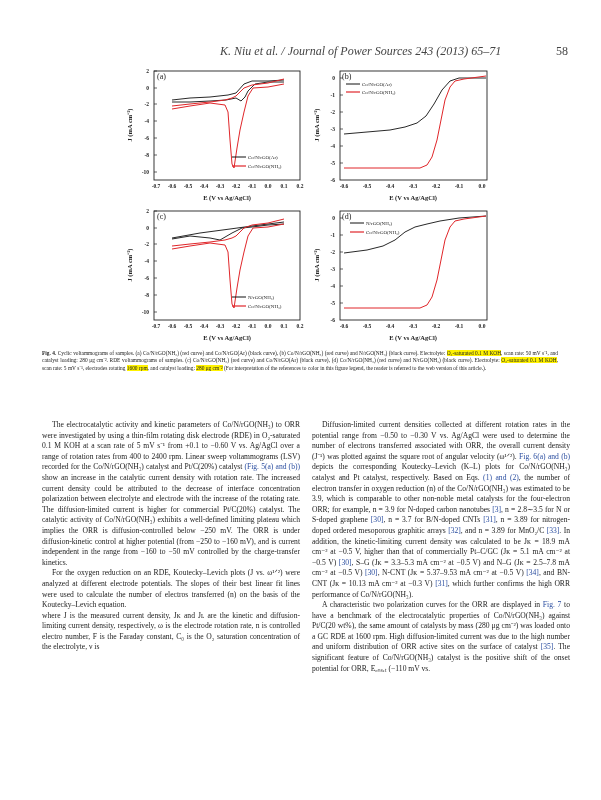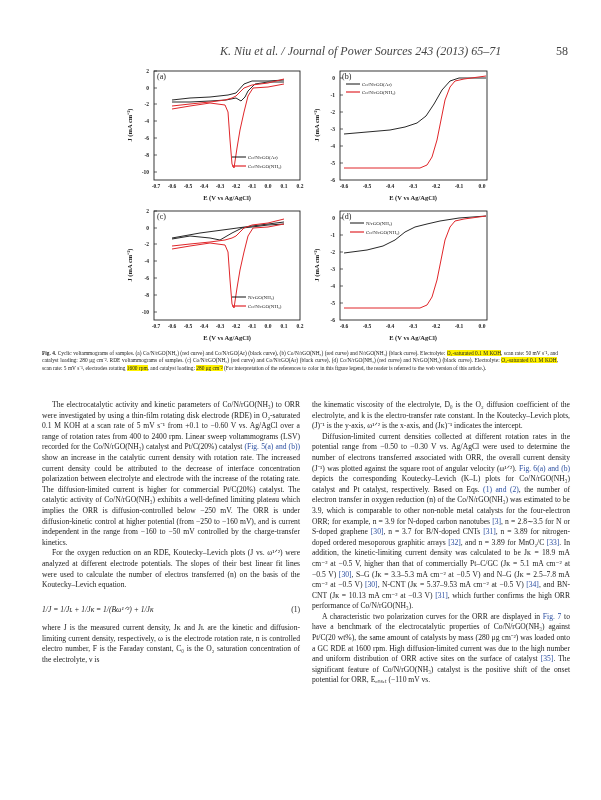--- a/index.html
+++ b/index.html
@@ -5,21 +5,21 @@
   html, body { margin:0; padding:0; background:#ffffff; }
   body { width:601px; height:800px; position:relative; overflow:hidden; font-family:"Liberation Serif", serif; color:#222; }
   .header { position:absolute; top:44px; left:0; width:601px; height:12px; font-size:12px; font-style:italic; color:#444; }
   .header .running { position:absolute; left:220px; }
   .header .pageno { position:absolute; left:556px; font-style:normal; }
   .fig { position:absolute; }
   .fig svg { display:block; }
   .caption { position:absolute; left:42px; top:350px; width:516px; font-size:5.4px; line-height:7.4px; color:#222; text-align:justify; }
   .caption b { font-weight:bold; }
   .hl { background:#fff200; }
-  .col { position:absolute; top:400px; width:258px; font-size:7.6px; line-height:10.6px; text-align:justify; color:#222; }
+  .col { position:absolute; top:420px; width:258px; font-size:7.6px; line-height:10.6px; text-align:justify; color:#222; }
   .col.left { left:42px; }
   .col.right { left:312px; }
   .col p { margin:0; text-indent:0; }
   .col p.ind { text-indent:10px; }
   .link { color:#2b4ea0; }
   .eq { display:flex; justify-content:space-between; align-items:center; margin:14px 0 8px 0; font-style:italic; }
   .eq .num { font-style:normal; }
 </style>
 </head>
 <body>
@@ -215,24 +215,19 @@
 </svg>
 </div>
 
 <div class="caption">
   <b>Fig. 4.</b><span> Cyclic voltammograms of samples. (a) Co/N/rGO(NH₃) (red curve) and Co/N/rGO(Ar) (black curve), (b) Co/N/rGO(NH₃) (red curve) and N/rGO(NH₃) (black curve). Electrolyte: </span><span class="hl">O₂-saturated 0.1 M KOH</span><span>, scan rate: 50 mV s⁻¹, and catalyst loading: 280 μg cm⁻². RDE voltammograms of samples. (c) Co/N/rGO(NH₃) (red curve) and Co/N/rGO(Ar) (black curve), (d) Co/N/rGO(NH₃) (red curve) and N/rGO(NH₃) (black curve). Electrolyte: </span><span class="hl">O₂-saturated 0.1 M KOH</span><span>, scan rate: 5 mV s⁻¹, electrodes rotating </span><span class="hl">1600 rpm</span><span>, and catalyst loading: </span><span class="hl">280 μg cm⁻²</span><span> (For interpretation of the references to color in this figure legend, the reader is referred to the web version of this article.).</span>
 </div>
 
 <div class="col left">
   <p class="ind"><span>The electrocatalytic activity and kinetic parameters of Co/N/rGO(NH₃) to ORR were investigated by using a thin-film rotating disk electrode (RDE) in O₂-saturated 0.1 M KOH at a scan rate of 5 mV s⁻¹ from +0.1 to −0.60 V vs. Ag/AgCl over a range of rotation rates from 400 to 2400 rpm. Linear sweep voltammograms (LSV) recorded for the Co/N/rGO(NH₃) catalyst and Pt/C(20%) catalyst </span><a class="link">(Fig. 5(a) and (b))</a><span> show an increase in the catalytic current density with rotation rate. The increased current density could be attributed to the decrease of interface concentration polarization between electrolyte and electrode with the increase of the rotating rate. The diffusion-limited current is higher for commercial Pt/C(20%) catalyst. The catalytic activity of Co/N/rGO(NH₃) exhibits a well-defined limiting plateau which implies the ORR is diffusion-controlled below −250 mV. The ORR is under diffusion-kinetic control at higher potential (from −250 to −160 mV), and is current independent in the range from −160 to −50 mV controlled by the charge-transfer kinetics.</span></p>
   <p class="ind">For the oxygen reduction on an RDE, Koutecky–Levich plots (J vs. ω¹ᐟ²) were analyzed at different electrode potentials. The slopes of their best linear fit lines were used to calculate the number of electros transferred (n) on the basis of the Koutecky–Levich equation.</p>
-  <div class="eq">
-    <span>1/J = 1/Jʟ + 1/Jᴋ = 1/(Bω¹ᐟ²) + 1/Jᴋ</span>
-    <span class="num">(1)</span>
-  </div>
   <p>where J is the measured current density, Jᴋ and Jʟ are the kinetic and diffusion-limiting current density, respectively, ω is the electrode rotation rate, n is controlled electro number, F is the Faraday constant, C₀ is the O₂ saturation concentration of the electrolyte, ν is</p>
 </div>
 
 <div class="col right">
-  <p>the kinematic viscosity of the electrolyte, D₀ is the O₂ diffusion coefficient of the electrolyte, and k is the electro-transfer rate constant. In the Koutecky–Levich plots, (J)⁻¹ is the y-axis, ω¹ᐟ² is the x-axis, and (Jᴋ)⁻¹ indicates the intercept.</p>
   <p class="ind"><span>Diffusion-limited current densities collected at different rotation rates in the potential range from −0.50 to −0.30 V vs. Ag/AgCl were used to determine the number of electrons transferred associated with ORR, the overall current density (J⁻¹) was plotted against the square root of angular velocity (ω¹ᐟ²). </span><a class="link">Fig. 6(a) and (b)</a><span> depicts the corresponding Koutecky–Levich (K–L) plots for Co/N/rGO(NH₃) catalyst and Pt catalyst, respectively. Based on Eqs. </span><a class="link">(1) and (2)</a><span>, the number of electron transfer in oxygen reduction (n) of the Co/N/rGO(NH₃) was estimated to be 3.9, which is comparable to other non-noble metal catalysts for the four-electron ORR; for example, n = 3.9 for N-doped carbon nanotubes </span><a class="link">[3]</a><span>, n = 2.8∼3.5 for N or S-doped graphene </span><a class="link">[30]</a><span>, n = 3.7 for B/N-doped CNTs </span><a class="link">[31]</a><span>, n = 3.89 for nitrogen-doped ordered mesoporous graphitic arrays </span><a class="link">[32]</a><span>, and n = 3.89 for MnO₂/C </span><a class="link">[33]</a><span>. In addition, the kinetic-limiting current density was calculated to be Jᴋ = 18.9 mA cm⁻² at −0.5 V, higher than that of commercially Pt–C/GC (Jᴋ = 5.1 mA cm⁻² at −0.5 V) </span><a class="link">[30]</a><span>, S–G (Jᴋ = 3.3–5.3 mA cm⁻² at −0.5 V) and N–G (Jᴋ = 2.5–7.8 mA cm⁻² at −0.5 V) </span><a class="link">[30]</a><span>, N-CNT (Jᴋ = 5.37–9.53 mA cm⁻² at −0.5 V) </span><a class="link">[34]</a><span>, and BN-CNT (Jᴋ = 10.13 mA cm⁻² at −0.3 V) </span><a class="link">[31]</a><span>, which further confirms the high ORR performance of Co/N/rGO(NH₃).</span></p>
   <p class="ind"><span>A characteristic two polarization curves for the ORR are displayed in </span><a class="link">Fig. 7</a><span> to have a benchmark of the electrocatalytic properties of Co/N/rGO(NH₃) against Pt/C(20 wt%), the same amount of catalysts by mass (280 μg cm⁻²) was loaded onto a GC RDE at 1600 rpm. High diffusion-limited current was due to the high number and uniform distribution of ORR active sites on the surface of catalyst </span><a class="link">[35]</a><span>. The significant feature of Co/N/rGO(NH₃) catalyst is the positive shift of the onset potential for ORR, Eₒₙₛₑₜ (−110 mV vs.</span></p>
 </div>
 
 </body></html>

